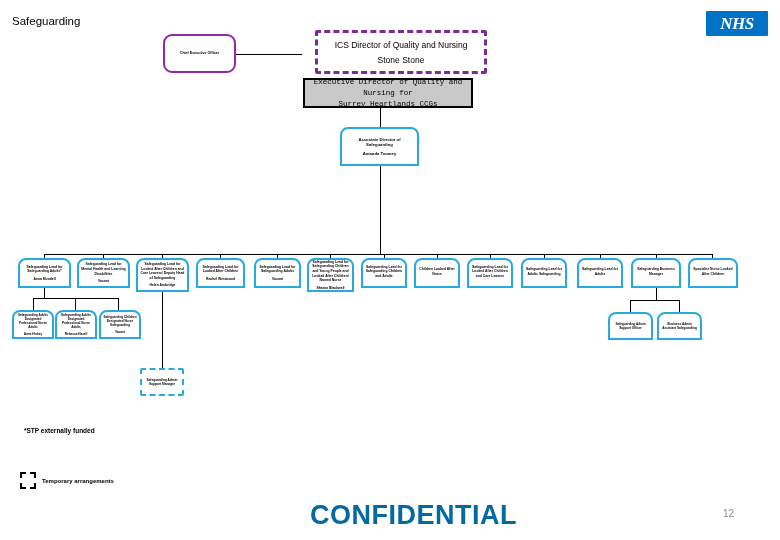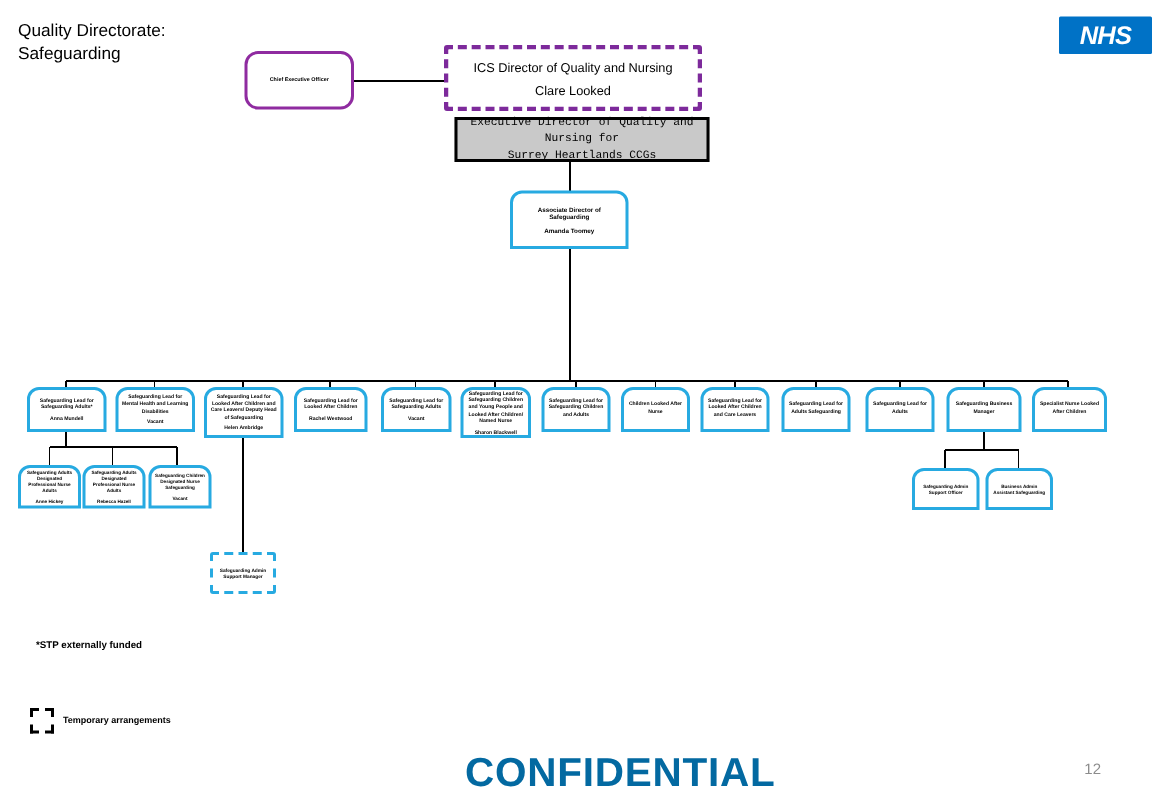--- a/index.html
+++ b/index.html
@@ -22,21 +22,21 @@
   
   .nhs-logo{
     position:absolute;right:12px;top:11px;
     width:62px;height:25px;background:#0072C6;
     border-radius:1px;
     display:flex;align-items:center;justify-content:center;
   }
   .nhs-logo span{
     color:#fff;font-weight:bold;font-size:17px;
     font-style:italic;letter-spacing:-0.5px;
-    font-family:Liberation Sans, sans-serif;
+    font-family:Liberation Serif, serif;
   }
 
   
   svg.wires{position:absolute;left:0;top:0;width:780px;height:540px;}
 
   
   .box{
     position:absolute;box-sizing:border-box;
     display:flex;flex-direction:column;
     align-items:center;justify-content:center;
@@ -111,21 +111,20 @@
     position:absolute;right:46px;top:508px;
     font-size:10px;color:#8C8C8C;
   }
 </style>
 </head>
 <body>
 
 <div class="canvas">
 
   <div class="slide-title">
-    <div>Quality Directorate:</div>
     <div>Safeguarding</div>
   </div>
 
   <div class="nhs-logo">
     <span>NHS</span>
   </div>
 
   <svg class="wires" viewBox="0 0 780 540" xmlns="http://www.w3.org/2000/svg">
     <g stroke="#000" stroke-width="1" fill="none" shape-rendering="crispEdges">
 
@@ -163,23 +162,23 @@
       <line x1="630" y1="300" x2="679" y2="300"></line>
       <line x1="630" y1="300" x2="630" y2="312"></line>
       <line x1="679" y1="300" x2="679" y2="312"></line>
     </g>
   </svg>
 
   <div class="box box-purple" style="left:163px;top:34px;width:73px;height:39px;">
     <span class="ttl">Chief Executive Officer</span>
   </div>
 
-  <div class="box box-purple-dash" style="left:296px;top:30px;width:172px;height:44px;">
+  <div class="box box-purple-dash" style="left:315px;top:30px;width:172px;height:44px;">
     <span class="ttl">ICS Director of Quality and Nursing</span>
-    <span class="nm">Clare Looked</span>
+    <span class="nm">Stone Stone</span>
   </div>
 
   <div class="box box-black" style="left:303px;top:78px;width:170px;height:30px;font-family:Liberation Mono, monospace;">
     <span class="ttl">Executive Director of Quality and Nursing for</span>
     <span class="ttl">Surrey Heartlands CCGs</span>
   </div>
 
   <div class="box box-cyan-mid" style="left:340px;top:127px;width:79px;height:39px;">
     <span class="ttl">Associate Director of</span>
     <span class="ttl">Safeguarding</span>

